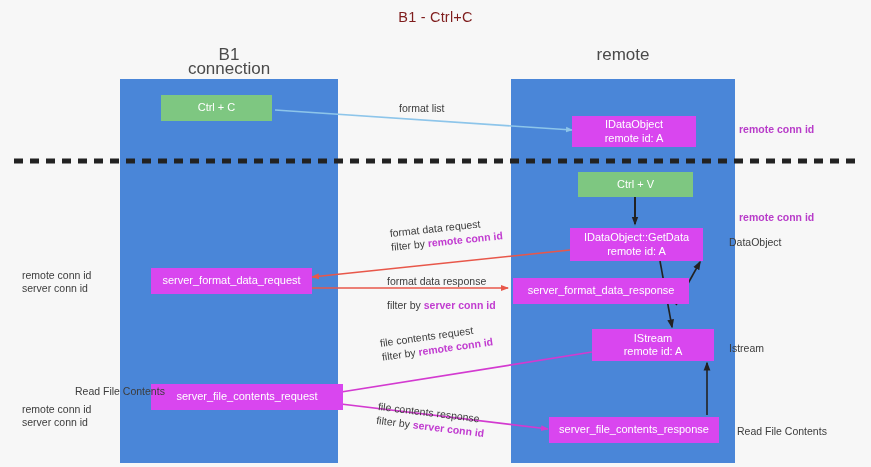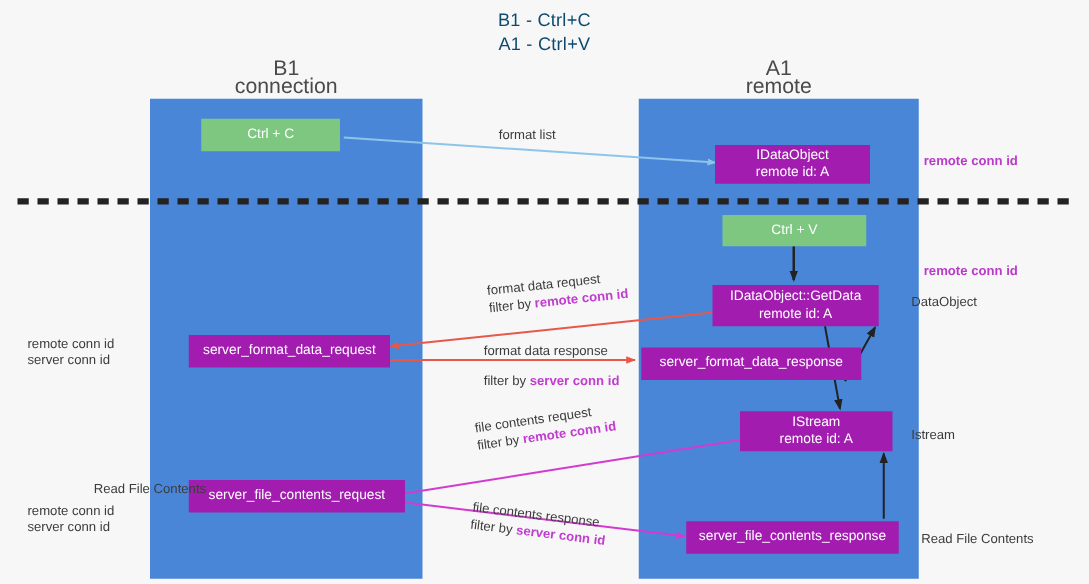--- a/index.html
+++ b/index.html
@@ -20,21 +20,21 @@
     width: 871px; height: 467px;
   }
   
   .title {
     position: absolute;
     left: 0; top: 8px;
     width: 871px;
     text-align: center;
     font-size: 14.5px;
     line-height: 19px;
-    color: #0c4a6e;
+    color: #7f1d1d;
     letter-spacing: .2px;
   }
   
   .lane-head {
     position: absolute;
     text-align: center;
     font-size: 17px;
     line-height: 14px;
     color: #4a4a4a;
   }
@@ -53,21 +53,21 @@
     align-items: center;
     justify-content: center;
     color: #ffffff;
     font-size: 11px;
     line-height: 13.5px;
     text-align: center;
     z-index: 5;
   }
   .node span { display: block; white-space: nowrap; }
   .node.green  { background: #7ec781; }
-  .node.orange { background: #a21caf; }
+  .node.orange { background: #d946ef; }
 
   
   .ann {
     position: absolute;
     font-size: 10.5px;
     line-height: 13px;
     white-space: nowrap;
     z-index: 6;
   }
   .ann.purple { color: #b83cc9; font-weight: bold; }
@@ -87,29 +87,27 @@
 
   svg { position: absolute; left:0; top:0; overflow: visible; }
 </style>
 </head>
 <body>
 
 <div id="canvas">
 
   <div class="title">
     <div>B1 - Ctrl+C</div>
-    <div>A1 - Ctrl+V</div>
   </div>
 
   <div class="lane-head" style="left:120px; top:48px; width:218px;">
     <span class="l1">B1</span>
     <span class="l2">connection</span>
   </div>
   <div class="lane-head" style="left:511px; top:48px; width:224px;">
-    <span class="l1">A1</span>
     <span class="l2">remote</span>
   </div>
 
   <div class="lane" style="left:120px; top:79px; width:218px; height:384px;"></div>
   <div class="lane" style="left:511px; top:79px; width:224px; height:384px;"></div>
 
   <svg width="871" height="467">
     <defs>
       <marker id="ar-blue" markerWidth="7" markerHeight="7" refX="6" refY="3.2" orient="auto" markerUnits="userSpaceOnUse">
         <path d="M0,0.4 L7,3.2 L0,6 z" fill="#8dc5ea"></path>
@@ -170,21 +168,21 @@
 
   <div class="node orange" style="left:513px; top:278px; width:176px; height:26px;">
     <span>server_format_data_response</span>
   </div>
 
   <div class="node orange" style="left:592px; top:329px; width:122px; height:32px;">
     <span>IStream</span>
     <span>remote id: A</span>
   </div>
 
-  <div class="node orange" style="left:151px; top:384px; width:173px; height:26px;">
+  <div class="node orange" style="left:151px; top:384px; width:192px; height:26px;">
     <span>server_file_contents_request</span>
   </div>
 
   <div class="node orange" style="left:549px; top:417px; width:170px; height:26px;">
     <span>server_file_contents_response</span>
   </div>
 
   <div class="elabel" style="left:399px; top:101px;">
     <span>format list</span>
   </div>

